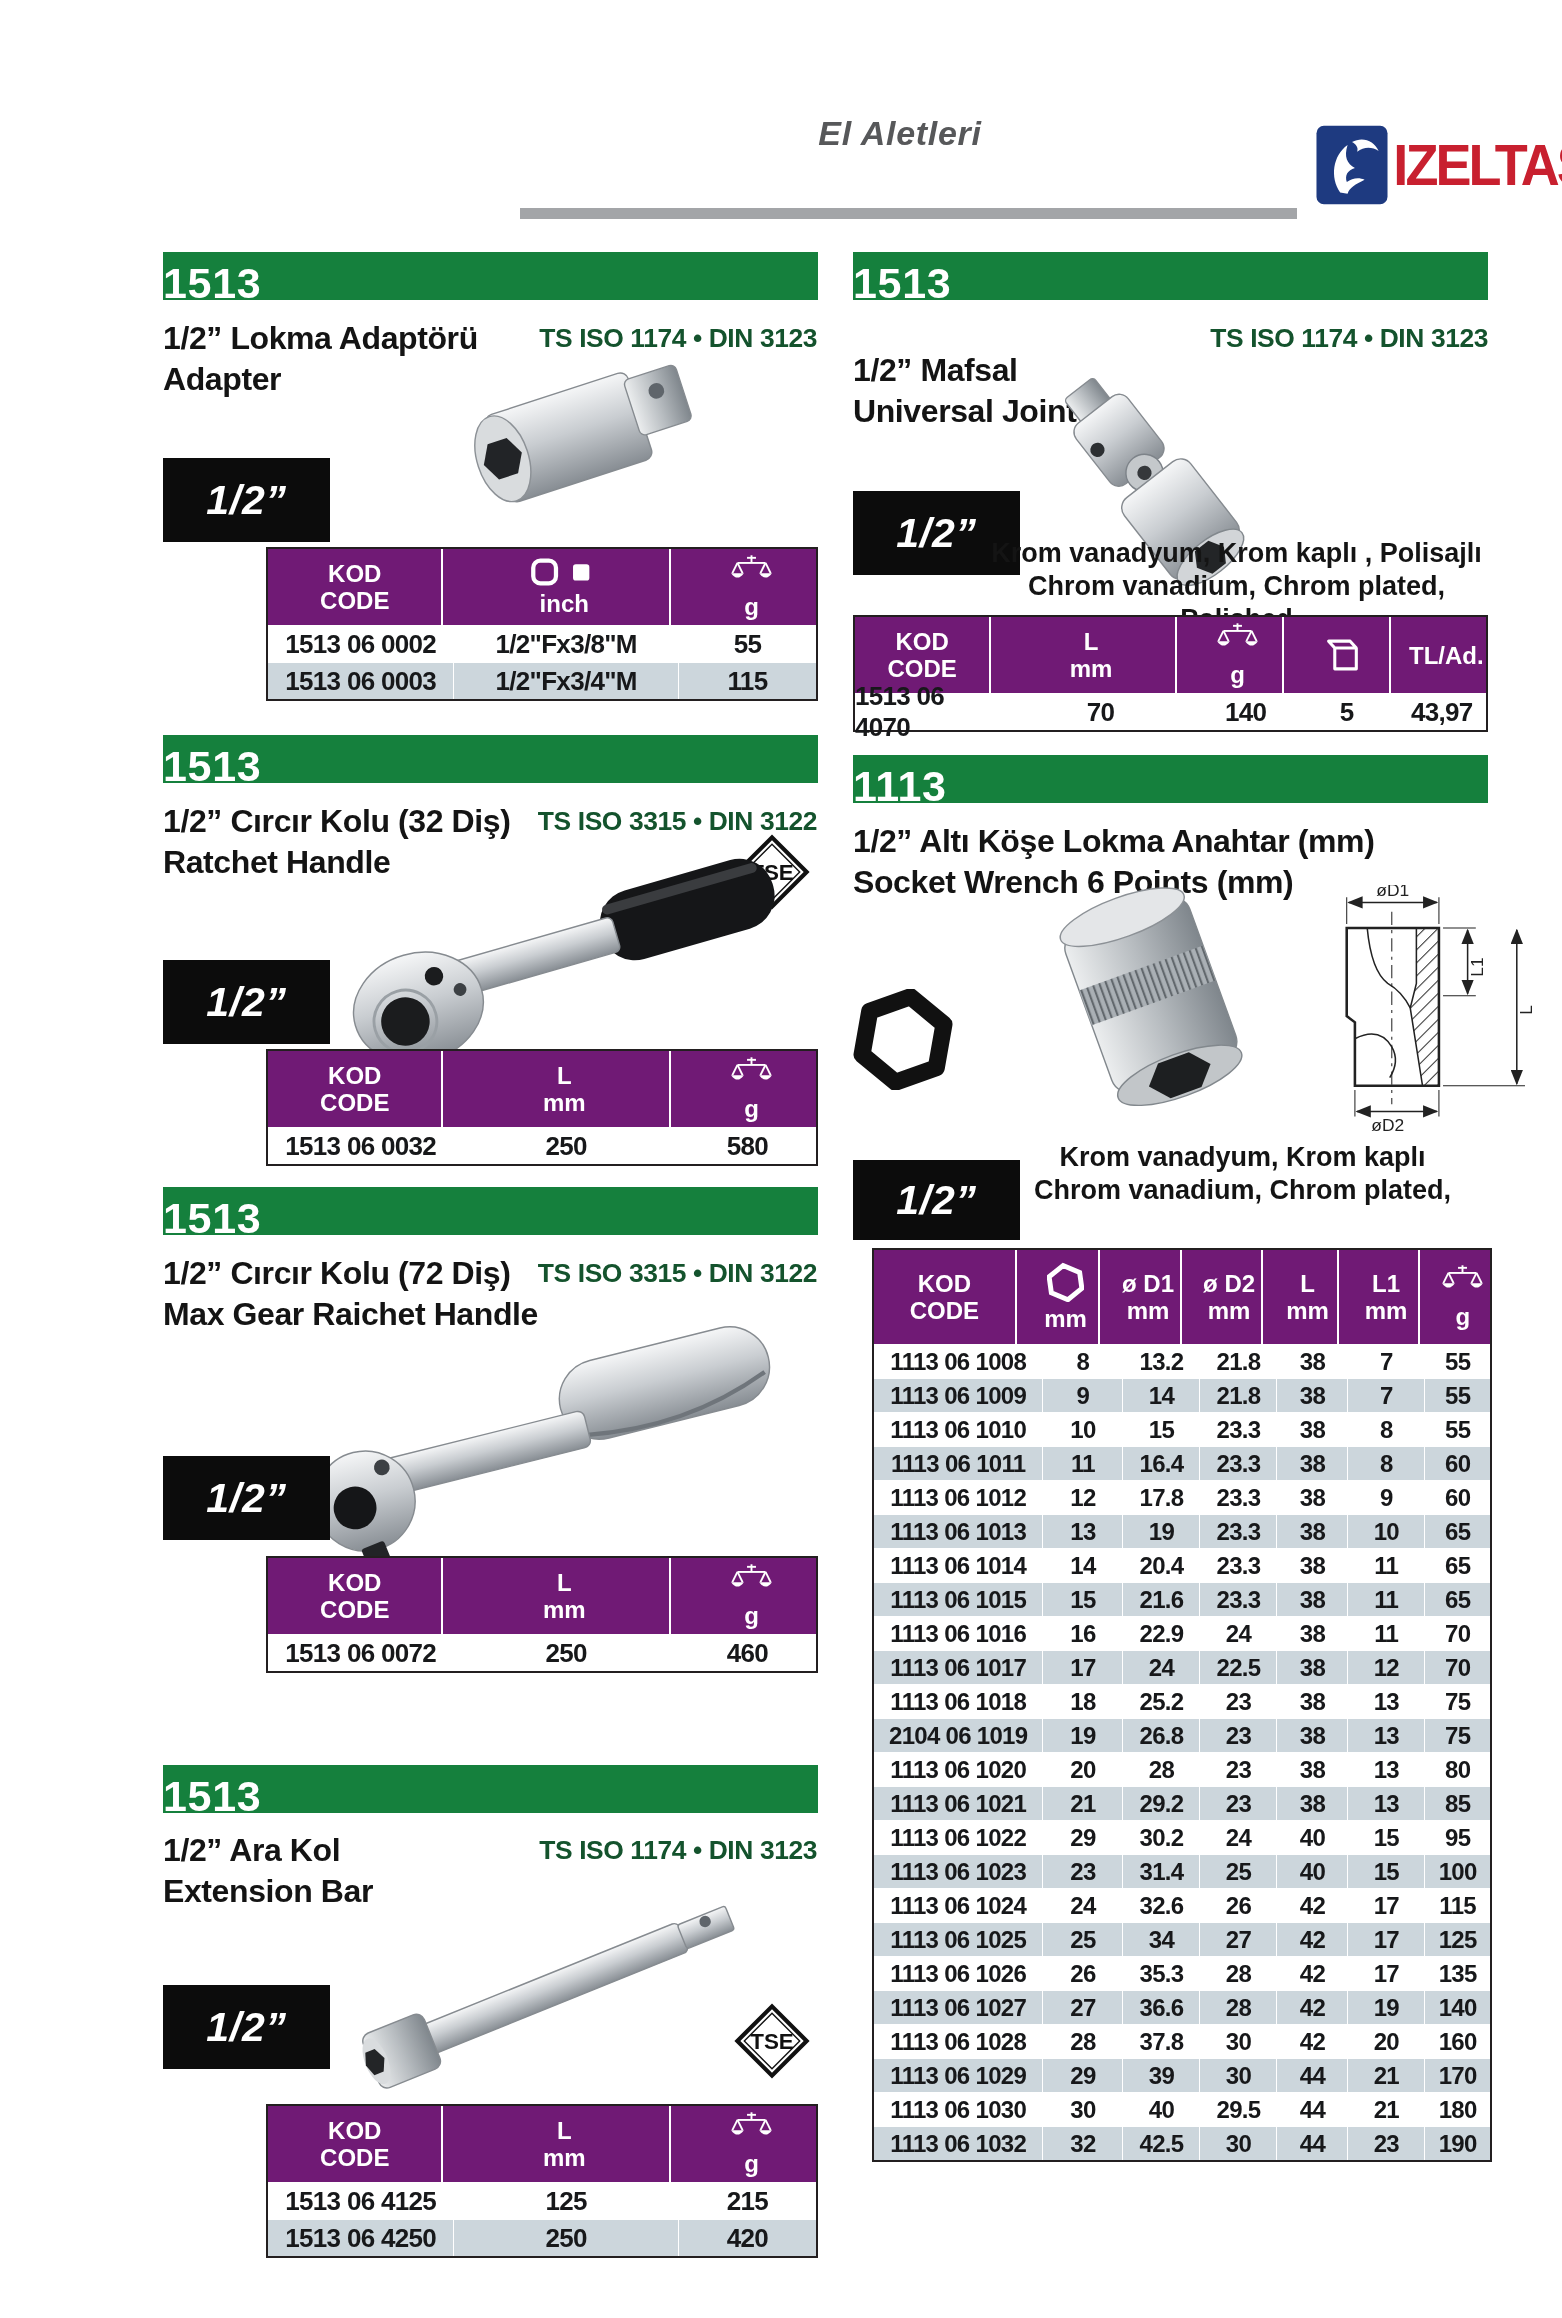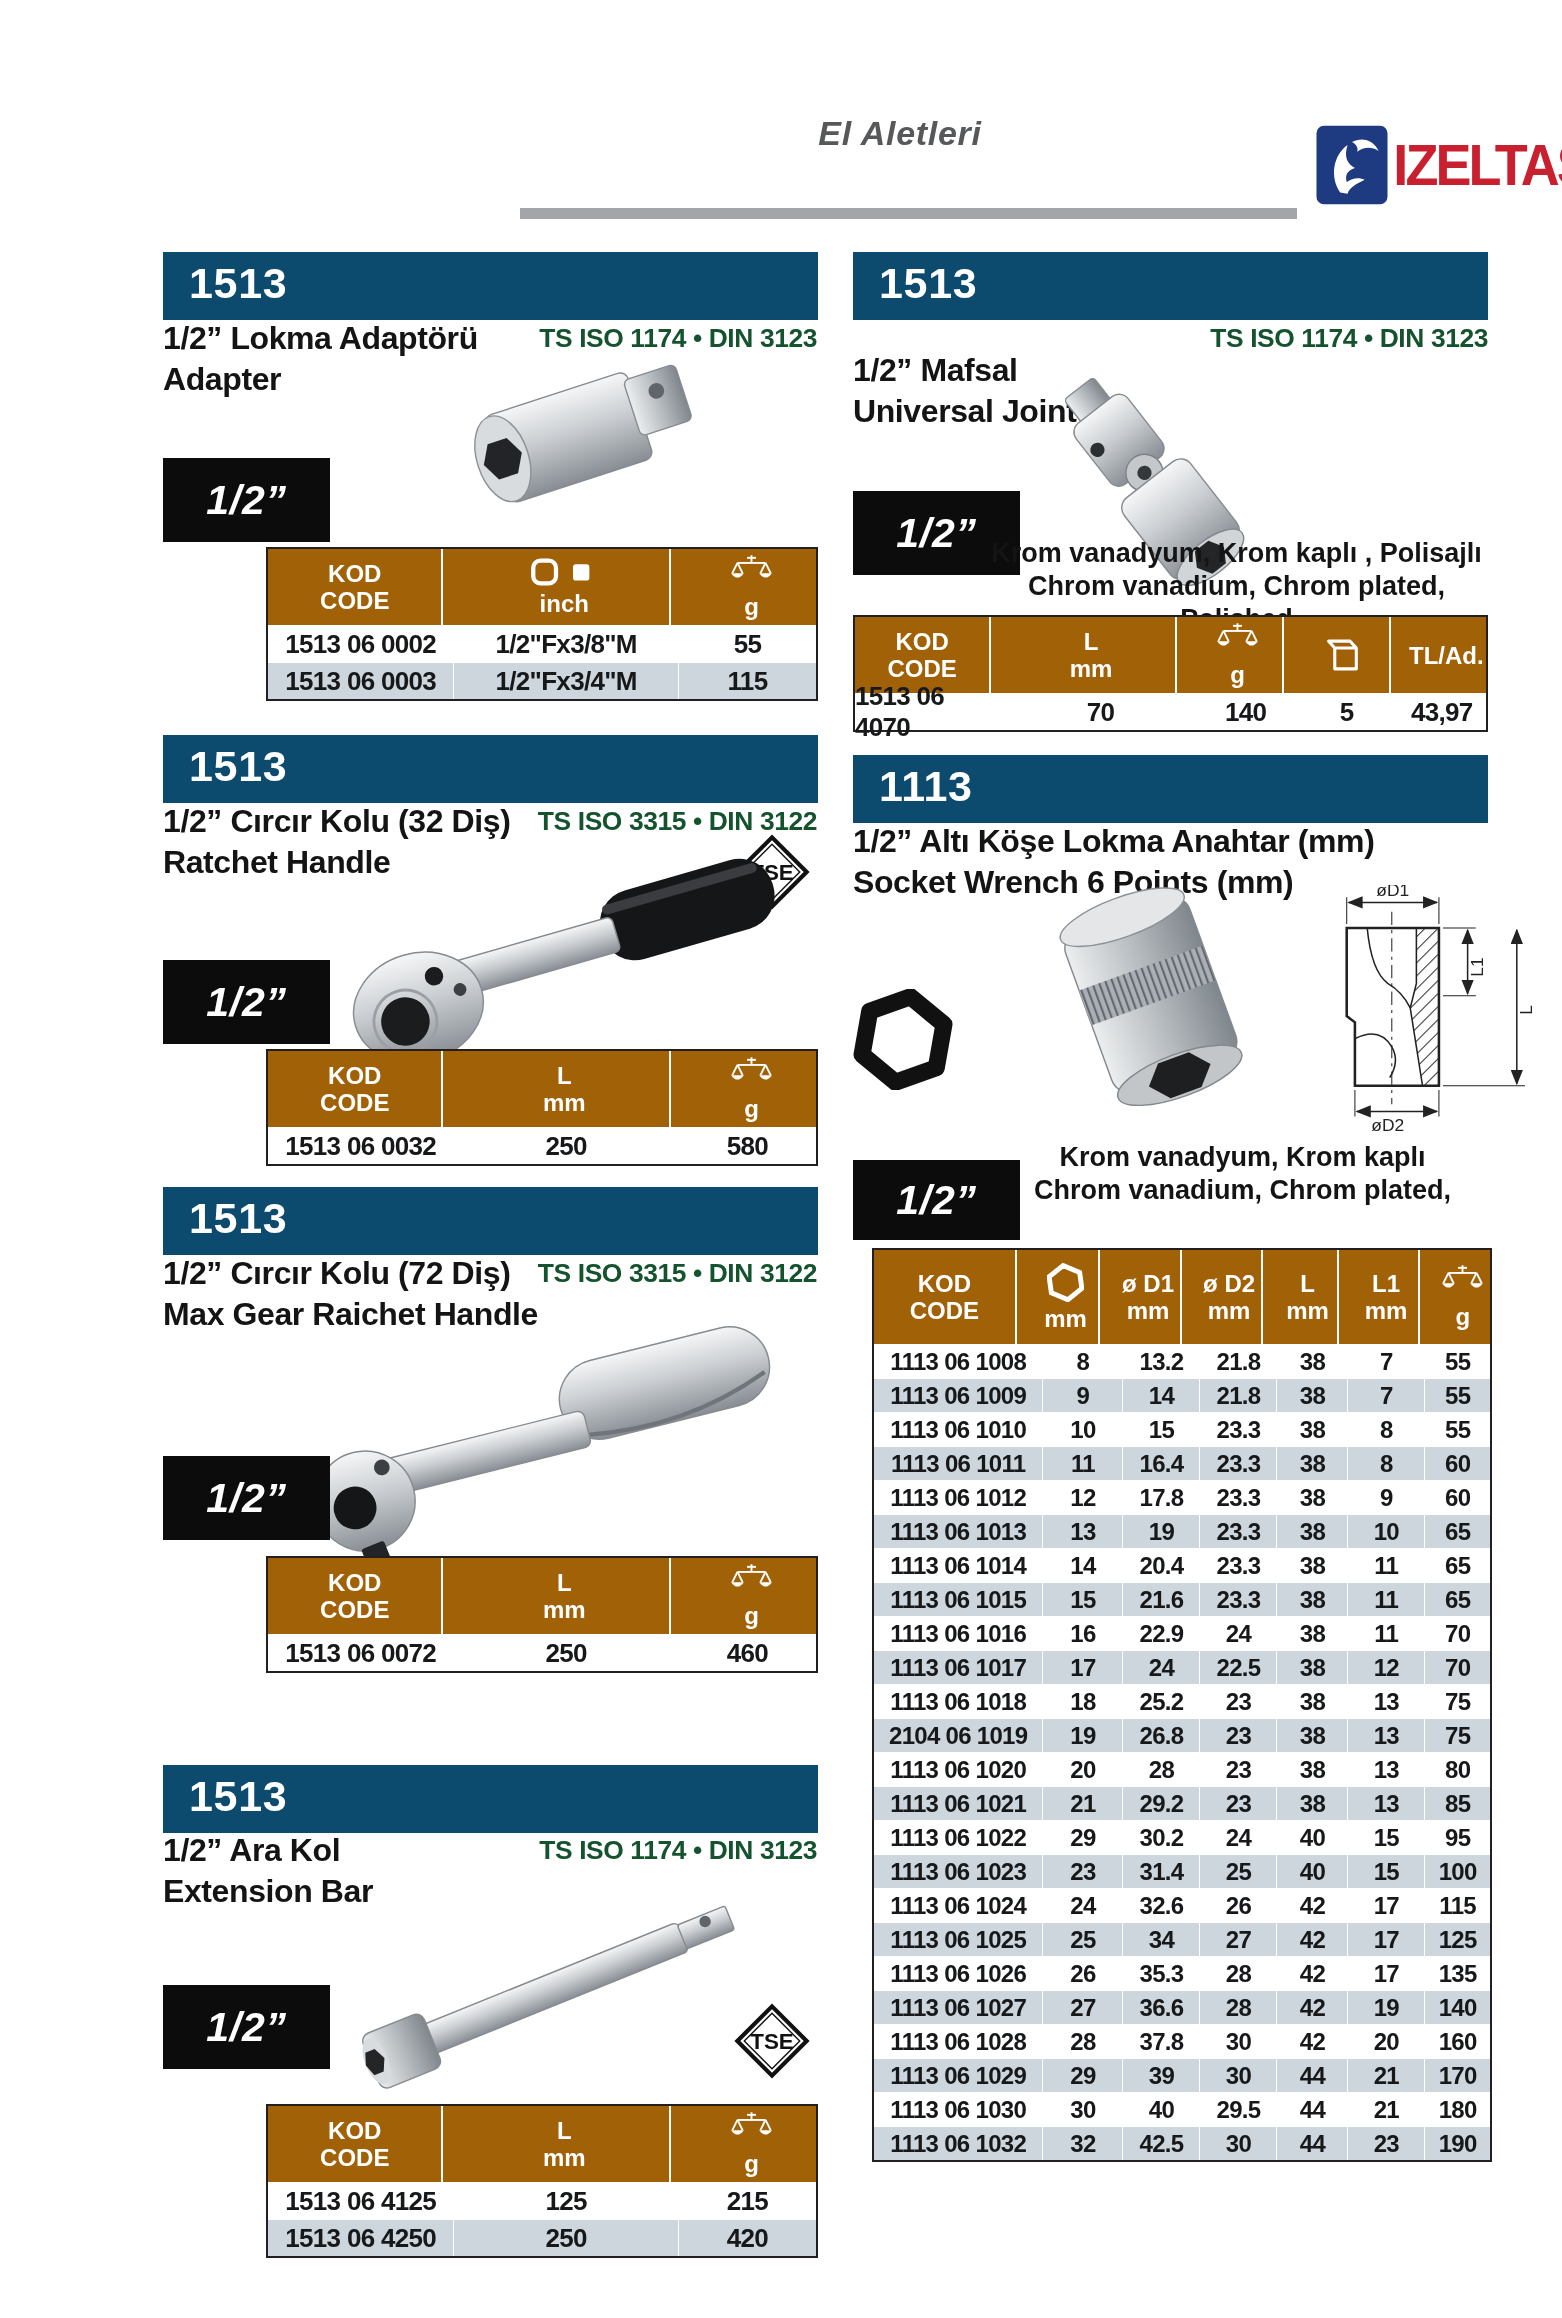--- a/index.html
+++ b/index.html
@@ -9,32 +9,32 @@
   
   .page-title{position:absolute;left:700px;top:114px;width:400px;text-align:center;
     font-size:34px;font-style:italic;font-weight:bold;color:#57585a;letter-spacing:0.7px;}
   .header-rule{position:absolute;left:520px;top:208px;width:777px;height:10.7px;background:#a3a5a8;}
   .brand-logo{position:absolute;left:1315px;top:120px;width:246px;height:89px;display:flex;align-items:center;}
   .logo-mark{width:74px;height:84px;flex:0 0 auto;}
   .logo-text{font-size:54px;font-weight:bold;color:#c8202f;letter-spacing:-2.9px;margin-left:4.3px;
     font-style:normal;transform:scaleY(1.05);}
 
   
-  .bar{position:absolute;height:68px;background:#0c4a6e;color:#fff;
-    font-size:43px;font-weight:bold;line-height:63px;padding-left:26px;box-sizing:border-box;letter-spacing:0.7px;}
+  .bar{position:absolute;height:48px;background:#15803d;color:#fff;
+    font-size:43px;font-weight:bold;line-height:63px;box-sizing:border-box;letter-spacing:0.7px;}
   .badge{position:absolute;width:167px;height:84px;background:#0c0c0c;color:#fff;
     display:flex;align-items:center;justify-content:center;
     font-size:41px;font-weight:bold;font-style:italic;letter-spacing:0.7px;}
   .title{position:absolute;font-size:32px;font-weight:bold;line-height:41px;color:#141414;letter-spacing:-0.4px;}
   .std{position:absolute;font-size:26.4px;font-weight:bold;text-align:right;color:#14532d;letter-spacing:-0.4px;}
   .krom{position:absolute;font-size:27px;font-weight:bold;text-align:center;line-height:33px;color:#141414;}
 
   
   .cat-table{position:absolute;border:2.9px solid #231f20;background:#fff;box-sizing:border-box;}
-  .thead{display:flex;background:#a16207;gap:16px;}
+  .thead{display:flex;background:#701a75;gap:16px;}
   .small .thead{height:76px;}
   .big .thead{height:94px;}
   .th{display:flex;flex-direction:column;align-items:center;justify-content:center;
       color:#fff;font-weight:bold;font-size:24px;line-height:27px;
       border-right:2.1px solid #fff;box-sizing:border-box;}
   .th:last-child{border-right:none;}
   .tbody{display:block;}
   .tr{display:flex;height:37px;border-top:1.4px solid #fff;box-sizing:border-box;}
   .big .tr{height:34px;}
   .tr:nth-child(even){background:#ccd6dc;}

